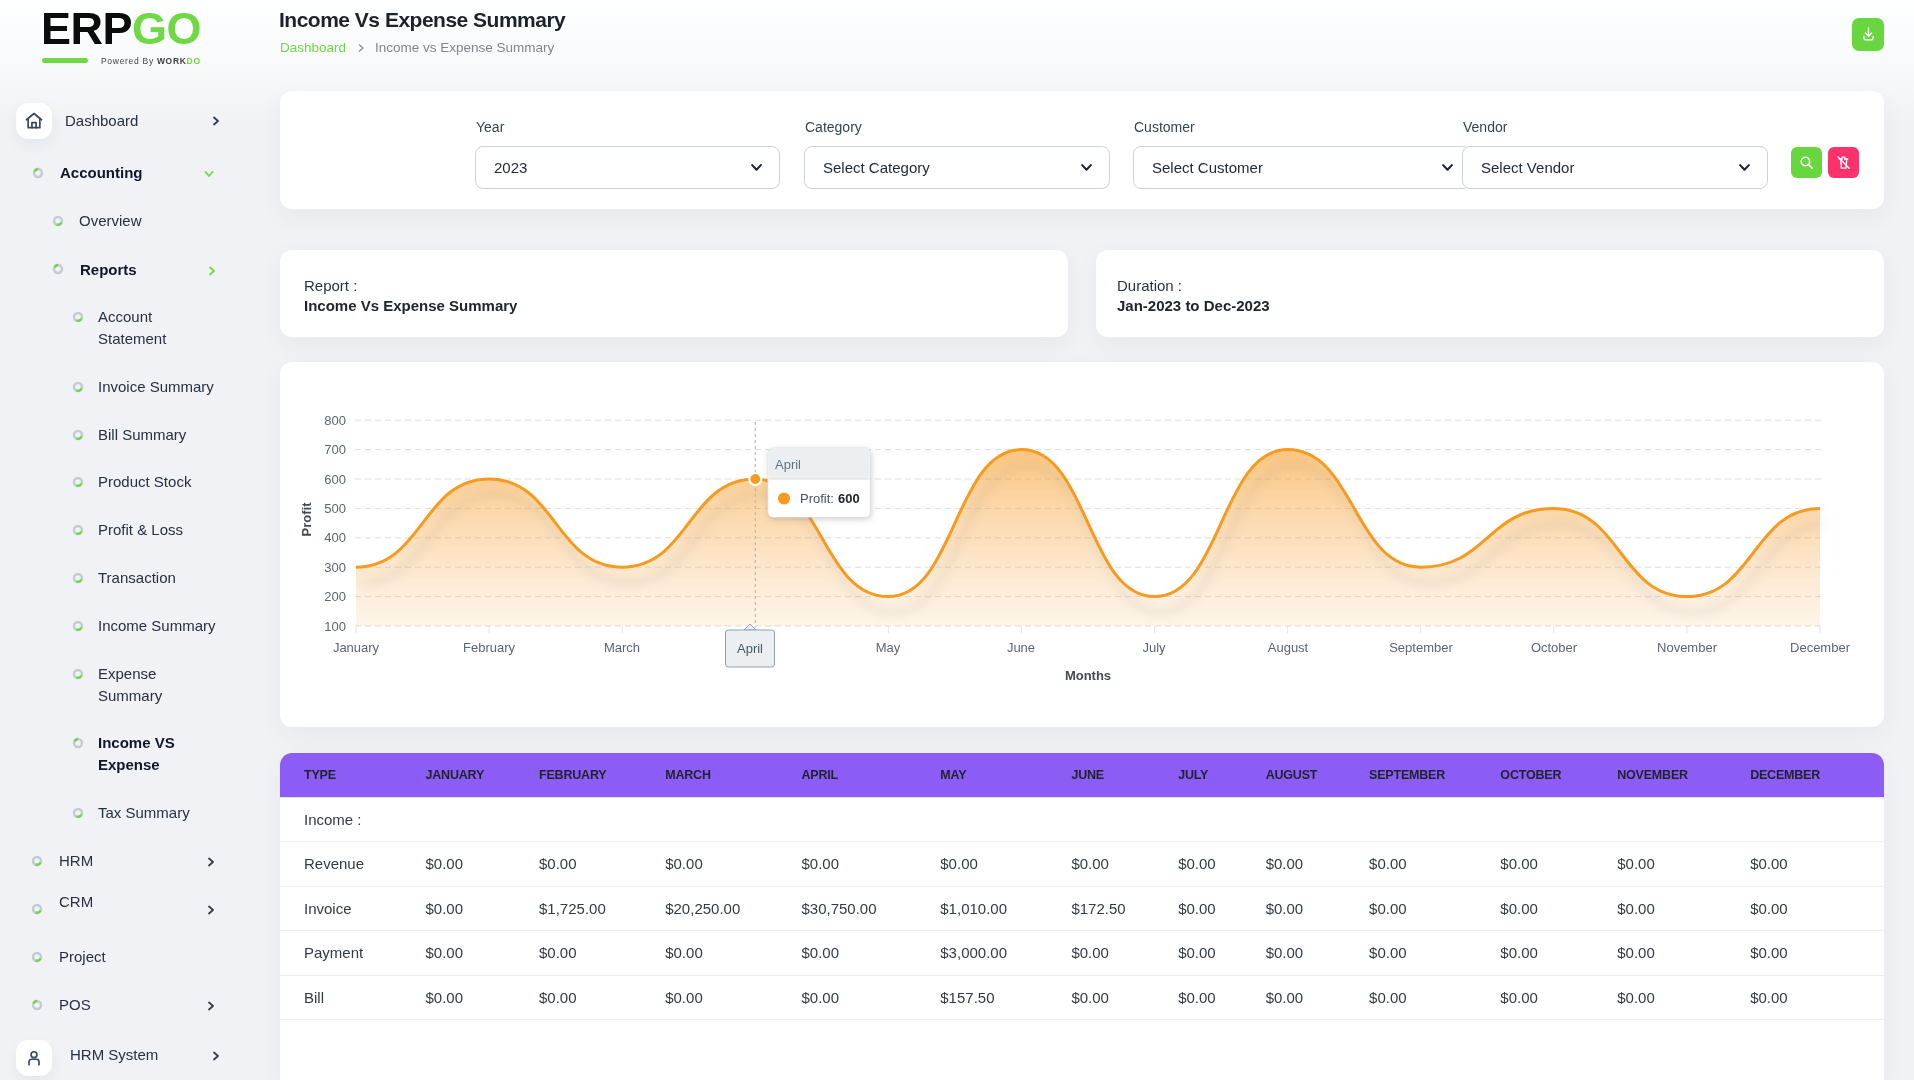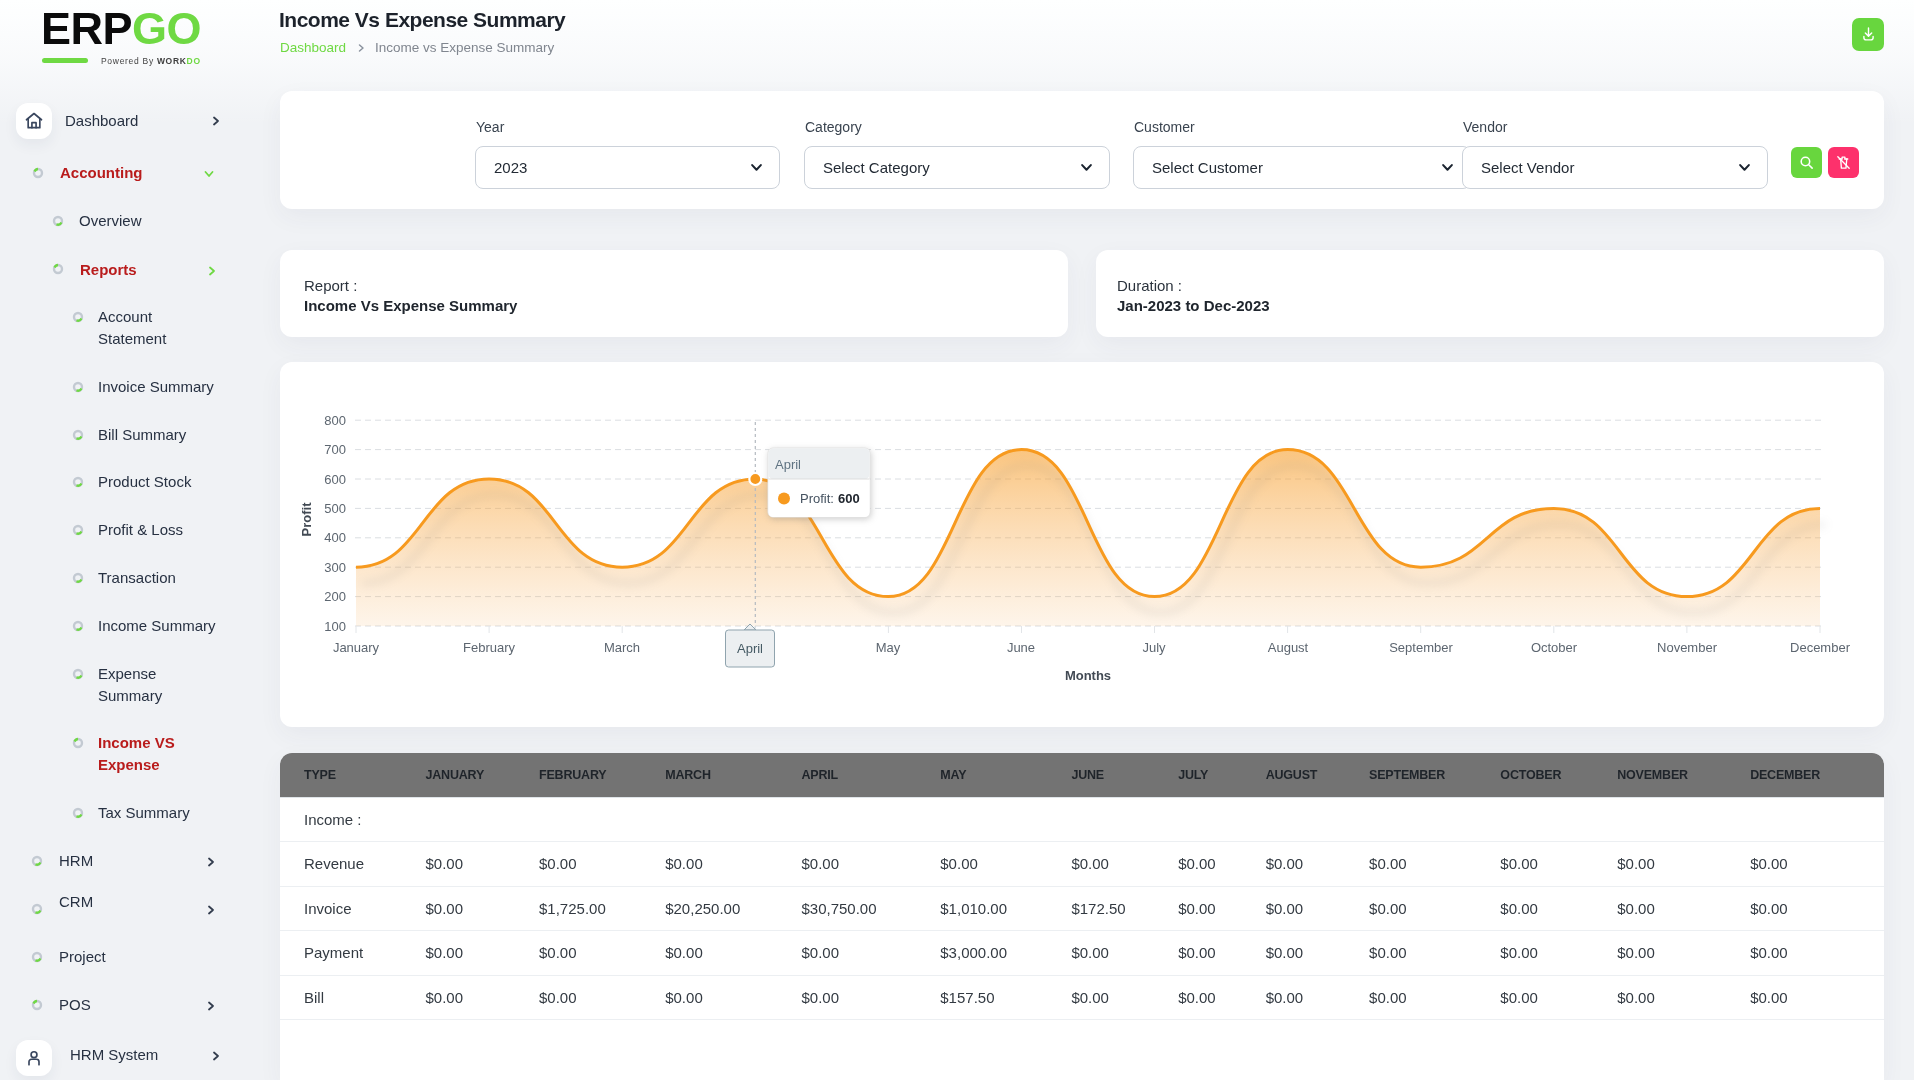--- a/index.html
+++ b/index.html
@@ -1,20 +1,20 @@
 <!DOCTYPE html>
 <html><head>
 <meta charset="utf-8">
 <style>
   * { margin:0; padding:0; box-sizing:border-box; }
   html,body { width:1914px; height:1080px; overflow:hidden; }
   body { font-family:"Liberation Sans", sans-serif; background:#f0f2f5; position:relative; }
   .card { position:absolute; background:#fff; border-radius:12px; box-shadow:0 8px 24px rgba(50,60,90,0.05); }
   .menu-item { position:absolute; font-size:15px; color:#273142; white-space:nowrap; }
-  .menu-item.act { color:#b91c1c; font-weight:bold; }
+  .menu-item.act { color:#0f172a; font-weight:bold; }
   .bullet { position:absolute; width:12px; height:12px; }
   .chev { position:absolute; width:12px; height:12px; }
   .iconbox { position:absolute; left:16px; width:36px; height:36px; background:#fff; border-radius:12px; box-shadow:0 6px 14px rgba(40,50,80,0.06); display:flex; align-items:center; justify-content:center; }
   select, .selbox { appearance:none; }
   .selbox { position:absolute; height:43px; width:305px; background:#fff; border:1px solid #ccd2da; border-radius:8px; font-size:15px; color:#232b35; line-height:41px; padding-left:18px; }
   .selbox svg { position:absolute; right:16px; top:14px; }
   .flabel { position:absolute; font-size:14px; color:#39434f; }
 </style>
 </head>
 <body>
@@ -303,21 +303,21 @@
         <col style="width:131.1px">
         <col style="width:106.8px">
         <col style="width:87.5px">
         <col style="width:103.4px">
         <col style="width:131.3px">
         <col style="width:116.9px">
         <col style="width:132.9px">
         <col style="width:141.8px">
 </colgroup>
 <tbody>
-        <tr style="height:44px;background:#737373;">
+        <tr style="height:44px;background:#8b5cf6;">
  <th class="h" style="padding-left:24px;">TYPE</th>
           <th class="h">JANUARY</th>
           <th class="h">FEBRUARY</th>
           <th class="h">MARCH</th>
           <th class="h">APRIL</th>
           <th class="h">MAY</th>
           <th class="h">JUNE</th>
           <th class="h">JULY</th>
           <th class="h">AUGUST</th>
           <th class="h">SEPTEMBER</th>

